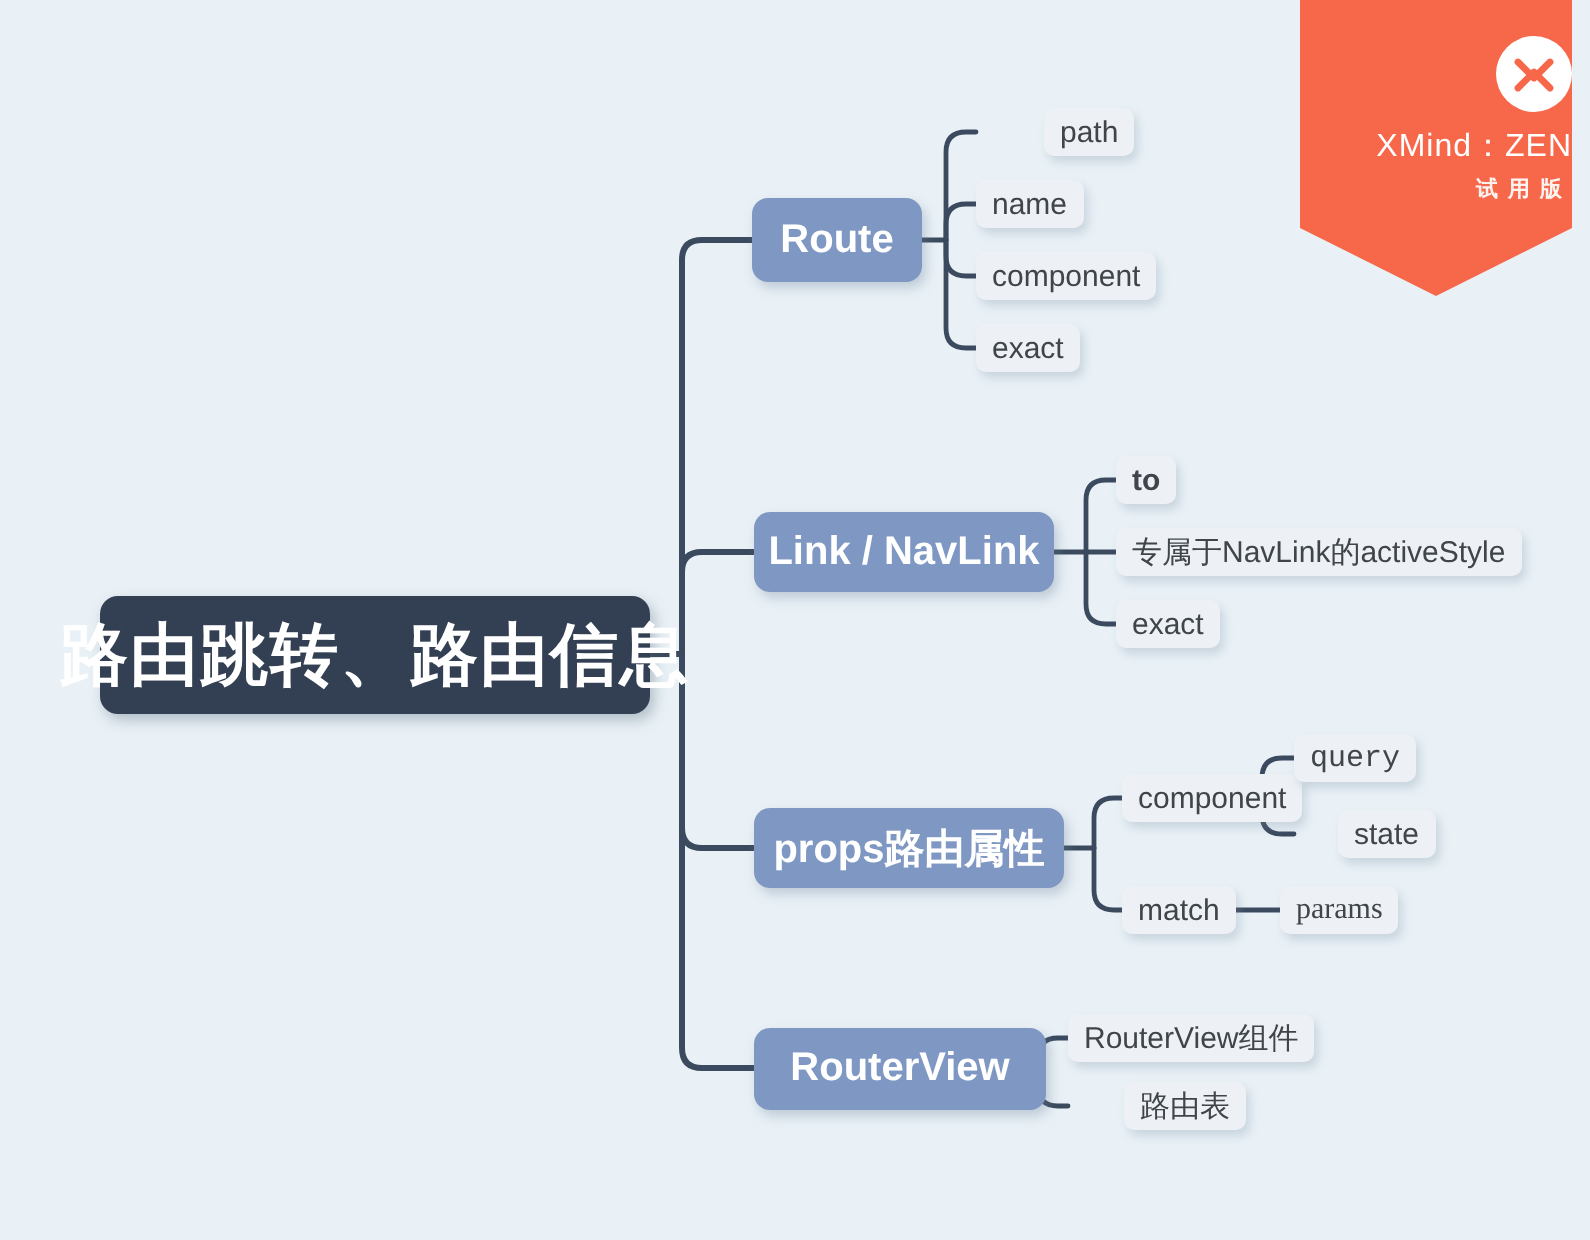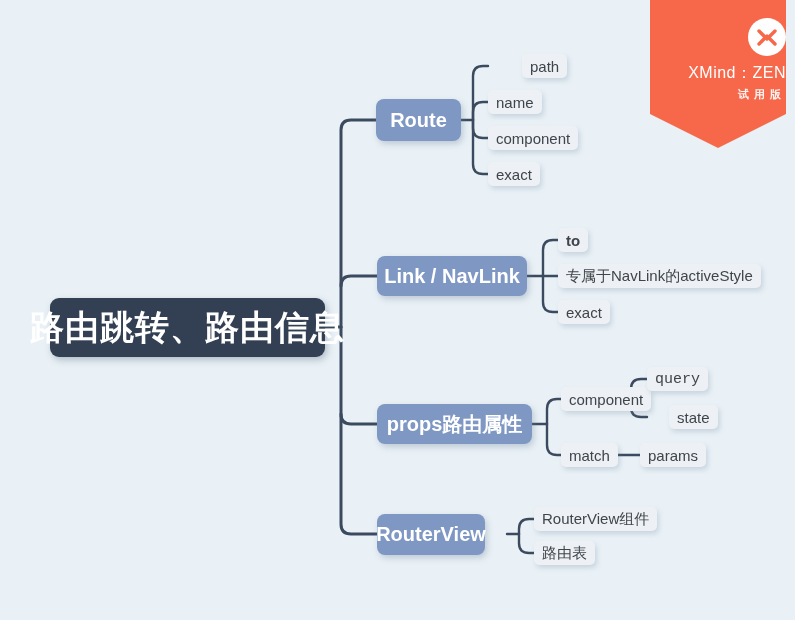--- a/index.html
+++ b/index.html
@@ -45,21 +45,21 @@
     background: #7e97c3;
     border-radius: 8px;
     color: #ffffff;
     font-size: 20px;
     font-weight: bold;
     box-shadow: 2px 3px 6px rgba(110, 130, 155, 0.35);
   }
   .branch-route      { left: 376px; top:  99px; width:  85px; height: 42px; }
   .branch-link       { left: 377px; top: 256px; width: 150px; height: 40px; }
   .branch-props      { left: 377px; top: 404px; width: 155px; height: 40px; }
-  .branch-routerview { left: 377px; top: 514px; width: 108px; height: 41px; }
+  .branch-routerview { left: 377px; top: 514px; width: 146px; height: 41px; }
   .sub-topic {
     background: #edf1f5;
     border-radius: 5px;
     color: #3f454b;
     font-size: 15px;
     padding: 3px 8px;
     height: 24px;
     box-shadow: 2px 3px 5px rgba(120, 140, 160, 0.28);
   }
   
@@ -67,23 +67,23 @@
   .st-name      { left: 488px; top:  90px; }
   .st-component { left: 488px; top: 126px; }
   .st-exact0    { left: 488px; top: 162px; }
   .st-to        { left: 558px; top: 228px; font-weight: bold; }
   .st-active    { left: 558px; top: 264px; }
   .st-exact1    { left: 558px; top: 300px; }
   .st-location  { left: 561px; top: 387px; }
   .st-query     { left: 647px; top: 367px; font-family: Liberation Mono, monospace; }
   .st-state     { left: 647px; top: 405px; margin-left: 22px; }
   .st-match     { left: 561px; top: 443px; }
-  .st-params    { left: 640px; top: 443px; }
+  .st-params    { left: 640px; top: 443px; font-family: Liberation Serif, serif; }
   .st-rvcomp    { left: 534px; top: 507px; }
-  .st-rvtable   { left: 534px; top: 541px; }
+  .st-rvtable   { left: 562px; top: 541px; }
 
   
   .watermark {
     position: absolute;
     left: 650px; top: 0;
     width: 136px; height: 148px;
     background: #f7684a;
     clip-path: polygon(0 0, 100% 0, 100% 77%, 50% 100%, 0 77%);
     display: flex;
     flex-direction: column;

